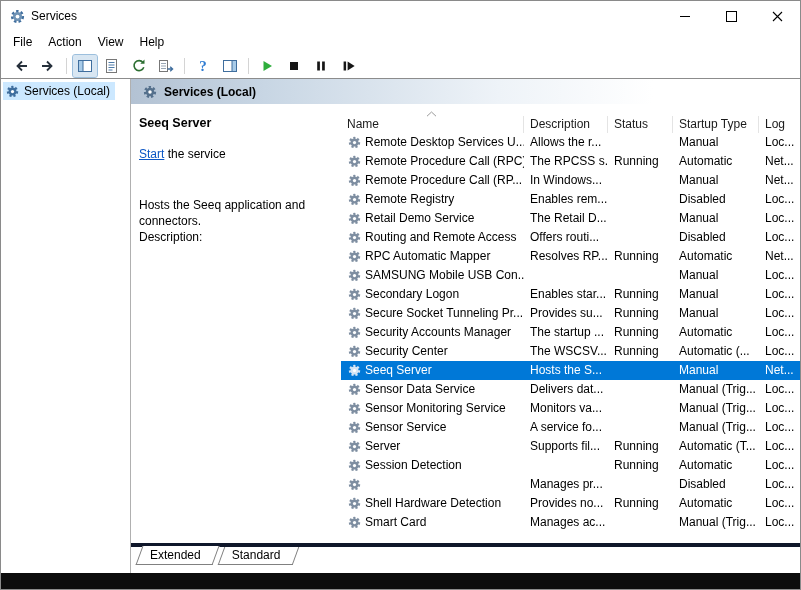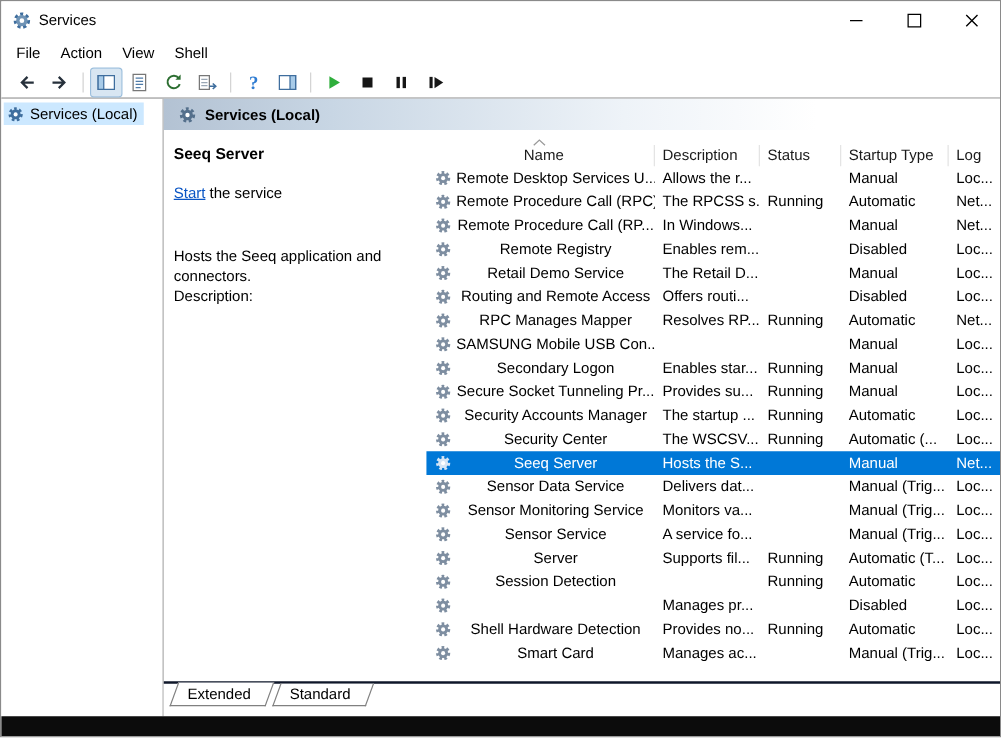--- a/index.html
+++ b/index.html
@@ -35,36 +35,36 @@
   
   .detail { width:210px; flex:0 0 210px; box-sizing:border-box; padding:12px 10px 0 8px; }
   .detail-title { font-weight:bold; font-size:12.5px; }
   .detail-action { margin-top:17px; }
   .start-link { color:var(--link,#0a55c4); text-decoration:underline; cursor:pointer; }
   .detail-desc { margin-top:36px; line-height:1.35; width:192px; }
   
   .list { flex:1; min-width:0; display:flex; flex-direction:column; position:relative; overflow:hidden; }
   .lheader { flex:0 0 29px; display:flex; align-items:flex-end; position:relative; }
   .hc { height:17px; line-height:17px; box-sizing:border-box; padding-left:6px; border-right:1px solid #e4e4e4; white-space:nowrap; overflow:hidden; color:#1a1a1a; cursor:default; }
-  .w-name { width:183px; flex:0 0 183px;text-align:center; }
+  .w-name { width:183px; flex:0 0 183px; }
   .w-desc { width:84px; flex:0 0 84px; }
   .w-status { width:65px; flex:0 0 65px; }
   .w-startup { width:86px; flex:0 0 86px; }
   .w-logon { flex:1; border-right:none; }
   .sort-chevron { position:absolute; top:2px; left:85px; }
   .rows { flex:1; }
   .row { height:19px; display:flex; align-items:center; }
   .row.selected { background:var(--sel,#0078d7); color:#fff; }
   .c { box-sizing:border-box; padding-left:6px; white-space:nowrap; overflow:hidden; height:19px; line-height:19px; }
   .c.name { display:flex; align-items:center; gap:4px; padding-left:7px; }
   .c.name .ntext { white-space:nowrap; overflow:hidden; flex:1; }
   .gear { color:#7e8ea1; display:flex; flex:0 0 auto; }
   .row.selected .gear { color:#d5e5f5; }
   
-  .tabbar { flex:0 0 26px; border-top:2px solid #0f172a; padding-left:8px; display:flex; align-items:flex-start; background:#fff; }
+  .tabbar { flex:0 0 26px; border-top:4px solid #0f172a; padding-left:8px; display:flex; align-items:flex-start; background:#fff; }
   .tab { position:relative; height:18px; line-height:17px; padding:0 15px 0 11px; margin-right:5px; z-index:0; cursor:default; }
   .tab::before { content:""; position:absolute; left:0; right:0; top:0; bottom:0; background:#fff; border:1px solid #808080; border-top:none; transform:skewX(-20deg); z-index:-1; }
   .tab.active::before { top:-1px; }
   
   .bottom-strip { position:absolute; left:0; right:0; bottom:0; height:16px; background:#0c0c0c; }
 </style>
 </head>
 <body>
 
 <div class="window">
@@ -92,21 +92,21 @@
             </svg>
           </span>
         </span>
     </div>
   </div>
 
   <div class="menubar">
     <span class="menu-item">File</span>
     <span class="menu-item">Action</span>
     <span class="menu-item">View</span>
-    <span class="menu-item">Shell</span>
+    <span class="menu-item">Help</span>
   </div>
 
   <div class="toolbar">
       <span class="tb-btn">
         <svg width="16" height="16" viewBox="0 0 16 16">
           <path d="M14 8H4.5M9 3.5L4.5 8 9 12.5" fill="none" stroke="#26303b" stroke-width="1.8"></path>
         </svg>
       </span>
       <span class="tb-btn">
         <svg width="16" height="16" viewBox="0 0 16 16">
@@ -327,21 +327,21 @@
               </div>
               <div class="row">
                 <span class="c name w-name">
                   <span class="gear">
                     <svg width="13" height="13" viewBox="0 0 16 16">
                       <circle cx="8" cy="8" r="5.2" fill="none" stroke="currentColor" stroke-width="3.6" stroke-dasharray="2.4 2.1"></circle>
                       <circle cx="8" cy="8" r="4.9" fill="currentColor"></circle>
                       <circle cx="8" cy="8" r="2" fill="#fff"></circle>
                     </svg>
                   </span>
-                  <span class="ntext">RPC Manages Mapper</span>
+                  <span class="ntext">RPC Automatic Mapper</span>
                 </span>
                 <span class="c w-desc">Resolves RP...</span>
                 <span class="c w-status">Running</span>
                 <span class="c w-startup">Automatic</span>
                 <span class="c w-logon">Net...</span>
               </div>
               <div class="row">
                 <span class="c name w-name">
                   <span class="gear">
                     <svg width="13" height="13" viewBox="0 0 16 16">

